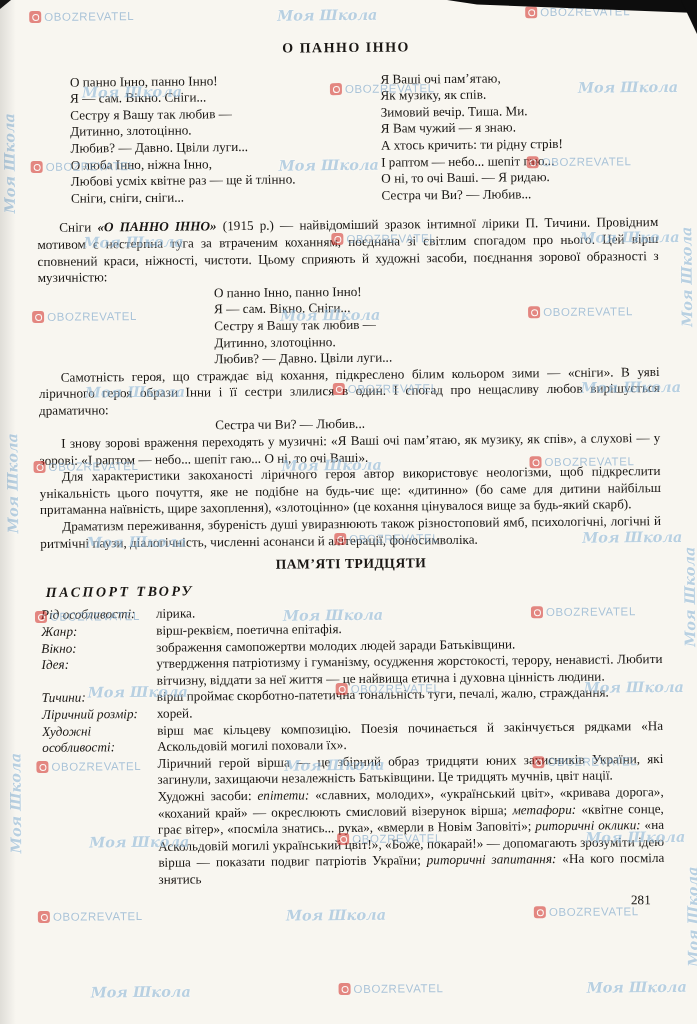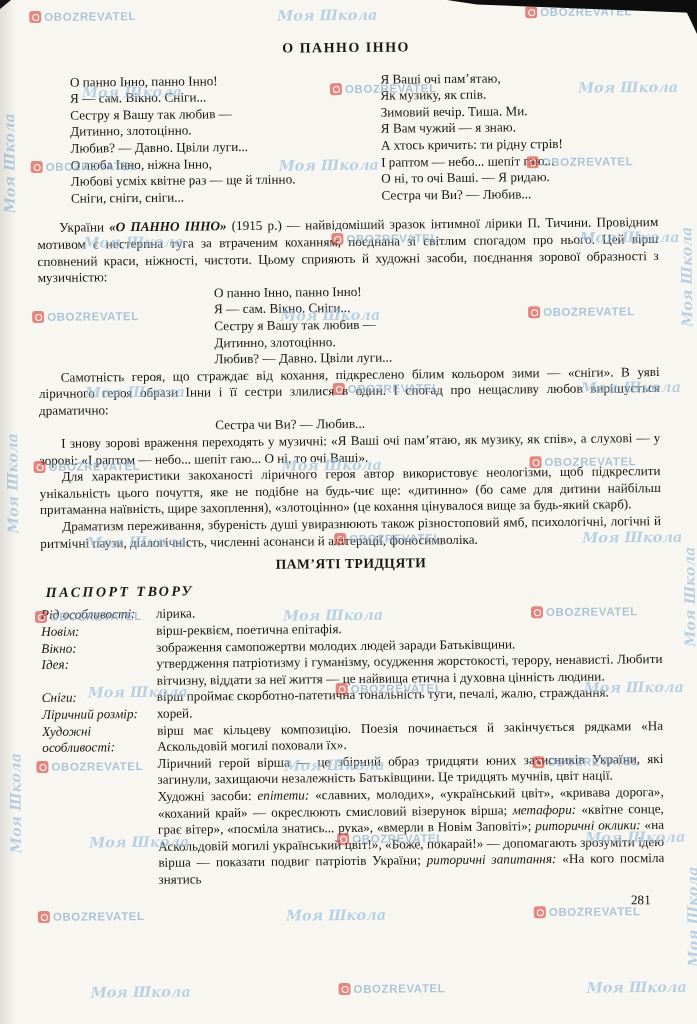--- a/index.html
+++ b/index.html
@@ -49,21 +49,21 @@
   .st-i { font-style:italic; }
 
   .pageno { text-align:right; padding-right:14px; margin-top:8px; font-size:13.2px; }
 
   
   #wm-layer { position:absolute; inset:0; pointer-events:none; z-index:2; }
   .wm-tile { position:absolute; white-space:nowrap; opacity:0.55; }
   .wm-school { font-family:"DejaVu Serif",serif; font-style:italic; font-weight:bold; font-size:14.5px;
                color:#85b2d6; text-shadow:0 0 2px #ffffff, 0 0 1px #ffffff; }
   .wm-brand { display:inline-flex; align-items:center; gap:3px; }
-  .wm-brand .txt { font-family:"Liberation Sans","DejaVu Sans",sans-serif; font-weight:bold; font-size:11.5px;
+  .wm-brand .txt { font-family:"Liberation Sans","DejaVu Sans",sans-serif; font-weight:normal; font-size:11.5px;
                    letter-spacing:0.6px; color:#6c9bc4; text-shadow:0 0 2px #ffffff;text-align:right; }
   .wm-logo { width:12px; height:12px; background:#d22b26; border-radius:3px; position:relative;
              display:inline-block; flex:none; }
   .wm-logo::after { content:""; position:absolute; inset:2.5px; border:1.5px solid #fff; border-radius:50%; }
   .wm-vert { transform:rotate(-90deg); transform-origin:left top; }
 </style>
 </head>
 <body>
 
 <div class="page">
@@ -93,21 +93,21 @@
           <div class="poem-line">Як музику, як спів.</div>
           <div class="poem-line">Зимовий вечір. Тиша. Ми.</div>
           <div class="poem-line">Я Вам чужий — я знаю.</div>
           <div class="poem-line">А хтось кричить: ти рідну стрів!</div>
           <div class="poem-line">І раптом — небо... шепіт гаю...</div>
           <div class="poem-line">О ні, то очі Ваші. — Я ридаю.</div>
           <div class="poem-line">Сестра чи Ви? — Любив...</div>
         </div>
       </div>
 
-      <div class="para"><span>України </span><span class="st-b st-i">«О ПАННО ІННО»</span><span> (1915 р.) — найвідоміший зразок інтимної лірики П. Тичини. Провідним мотивом є нестерпна туга за втраченим коханням, поєднана зі світлим спогадом про нього. Цей вірш сповнений краси, ніжності, чистоти. Цьому сприяють й художні засоби, поєднання зорової образності з музичністю:</span></div>
+      <div class="para"><span>Сніги </span><span class="st-b st-i">«О ПАННО ІННО»</span><span> (1915 р.) — найвідоміший зразок інтимної лірики П. Тичини. Провідним мотивом є нестерпна туга за втраченим коханням, поєднана зі світлим спогадом про нього. Цей вірш сповнений краси, ніжності, чистоти. Цьому сприяють й художні засоби, поєднання зорової образності з музичністю:</span></div>
 
       <div class="quote">
         <div class="poem-line">О панно Інно, панно Інно!</div>
         <div class="poem-line">Я — сам. Вікно. Сніги...</div>
         <div class="poem-line">Сестру я Вашу так любив —</div>
         <div class="poem-line">Дитинно, злотоцінно.</div>
         <div class="poem-line">Любив? — Давно. Цвіли луги...</div>
       </div>
 
       <div class="para">Самотність героя, що страждає від кохання, підкреслено білим кольором зими — «сніги». В уяві ліричного героя образи Інни і її сестри злилися в один. І спогад про нещасливу любов вирішується драматично:</div>
@@ -123,33 +123,33 @@
       <div class="title2">ПАМ’ЯТІ ТРИДЦЯТИ</div>
 
       <div class="passport">
         <div class="passport-heading">ПАСПОРТ ТВОРУ</div>
 
         <div class="prow">
           <div class="plabel">Рід особливості:</div>
           <div class="pvalue">лірика.</div>
         </div>
         <div class="prow">
-          <div class="plabel">Новім:</div>
+          <div class="plabel">Жанр:</div>
           <div class="pvalue">вірш-реквієм, поетична епітафія.</div>
         </div>
         <div class="prow">
           <div class="plabel">Вікно:</div>
           <div class="pvalue">зображення самопожертви молодих людей заради Батьківщини.</div>
         </div>
         <div class="prow">
           <div class="plabel">Ідея:</div>
           <div class="pvalue">утвердження патріотизму і гуманізму, осудження жорстокості, терору, ненависті. Любити вітчизну, віддати за неї життя — це найвища етична і духовна цінність людини.</div>
         </div>
         <div class="prow">
-          <div class="plabel">Сніги:</div>
+          <div class="plabel">Тичини:</div>
           <div class="pvalue">вірш проймає скорботно-патетична тональність туги, печалі, жалю, страждання.</div>
         </div>
         <div class="prow">
           <div class="plabel">Ліричний розмір:</div>
           <div class="pvalue">хорей.</div>
         </div>
         <div class="prow">
           <div class="plabel">Художні особливості:</div>
           <div class="pvalue">
             <div class="pv-para">вірш має кільцеву композицію. Поезія починається й закінчується рядками «На Аскольдовій могилі поховали їх».</div>

